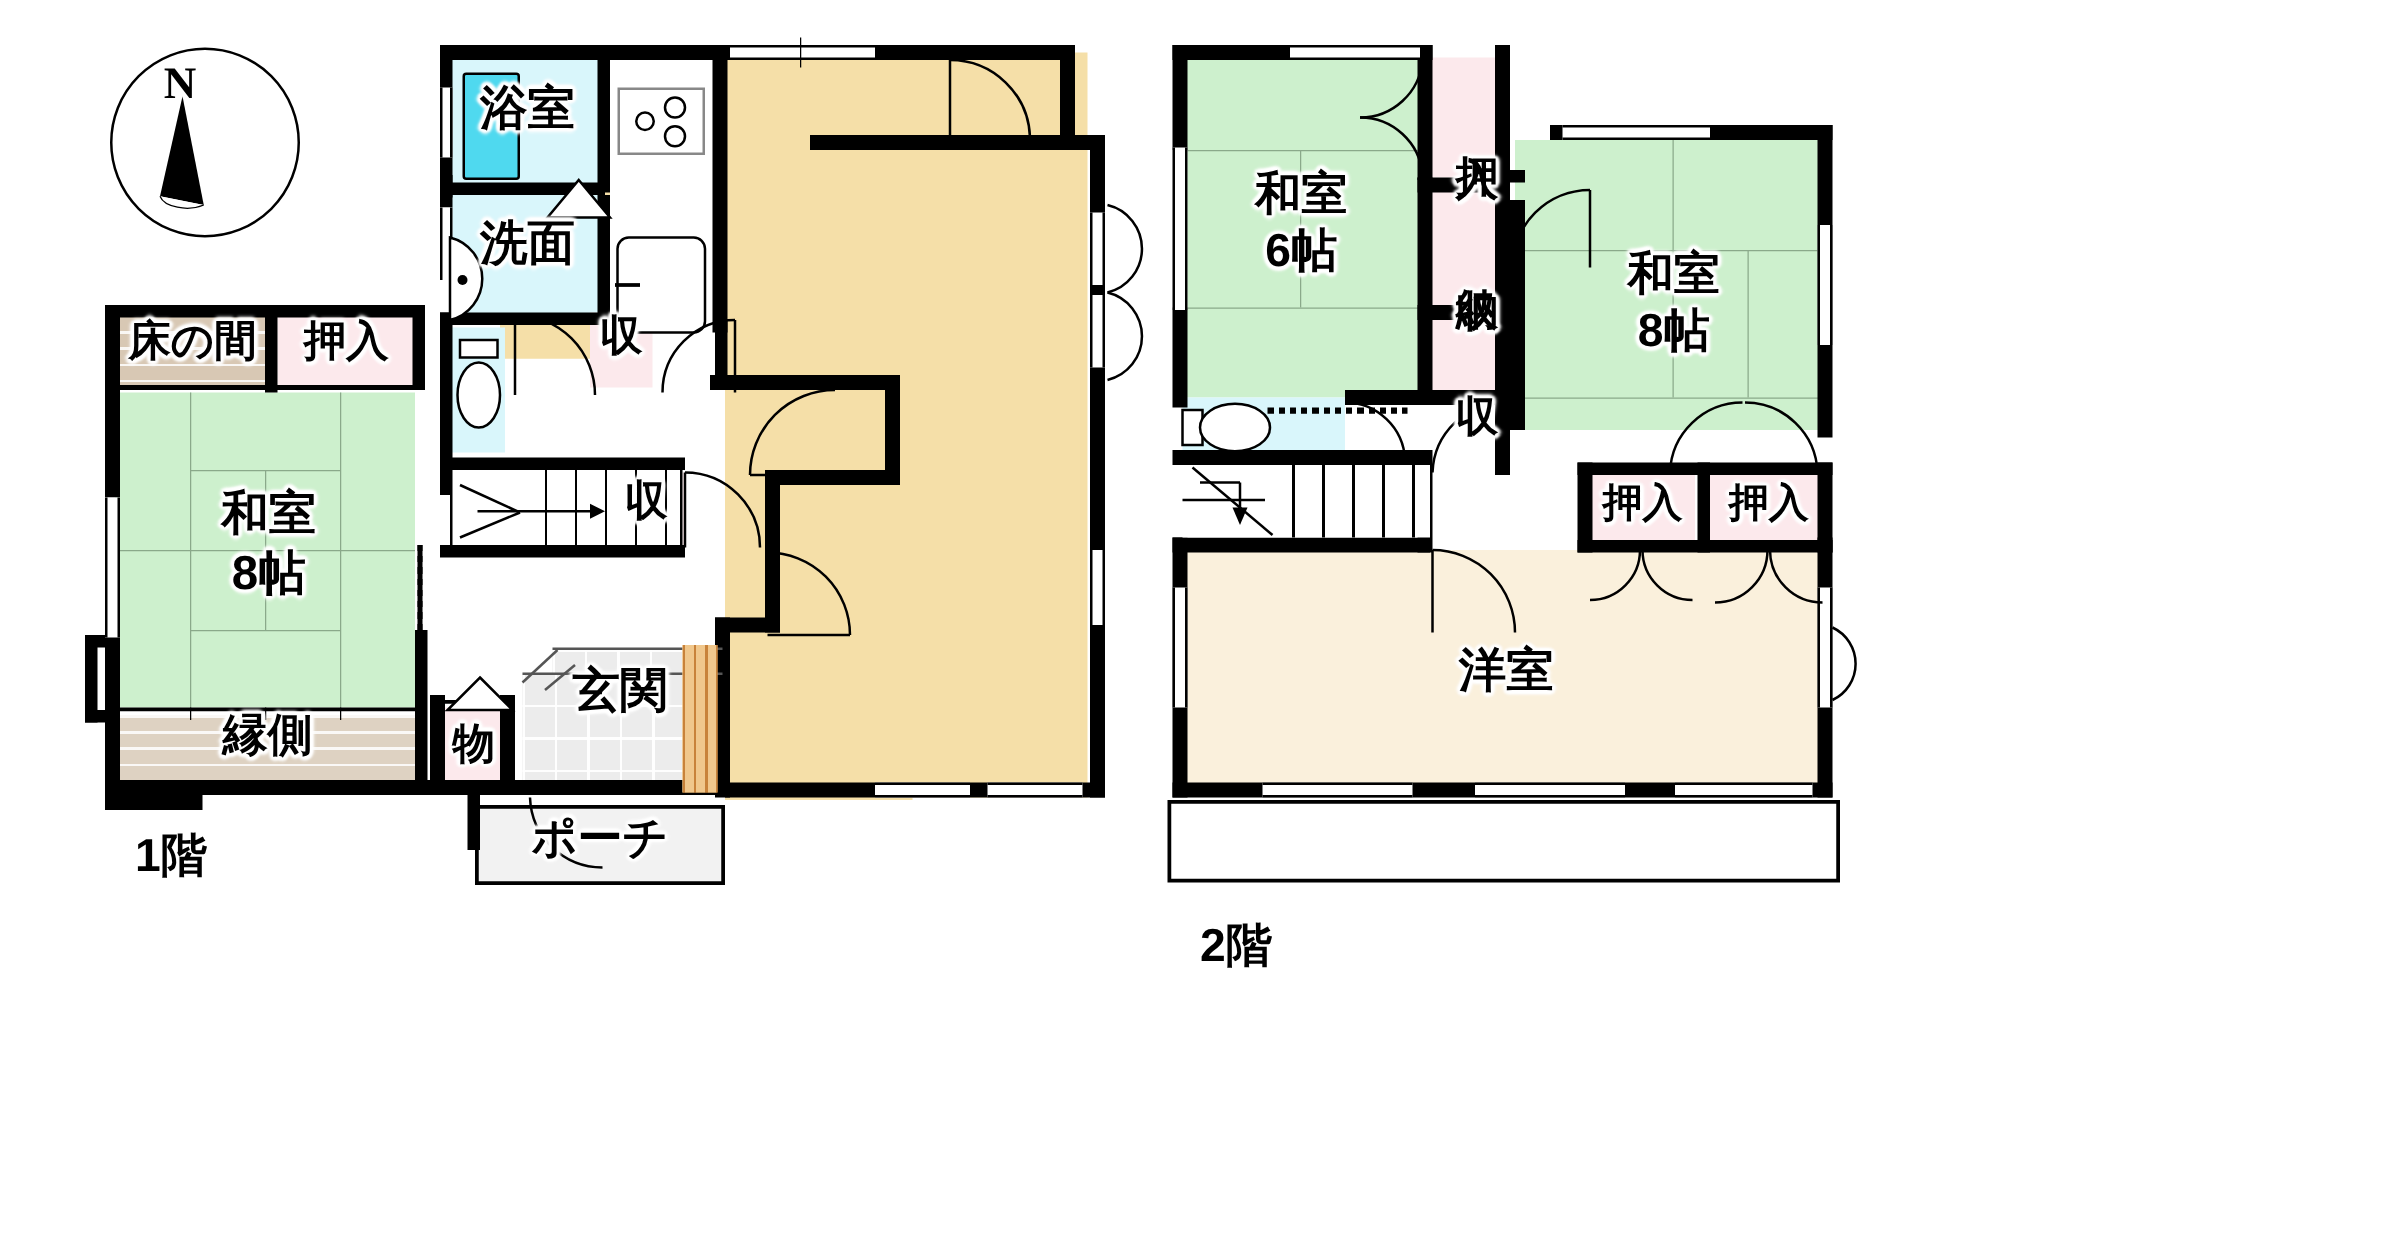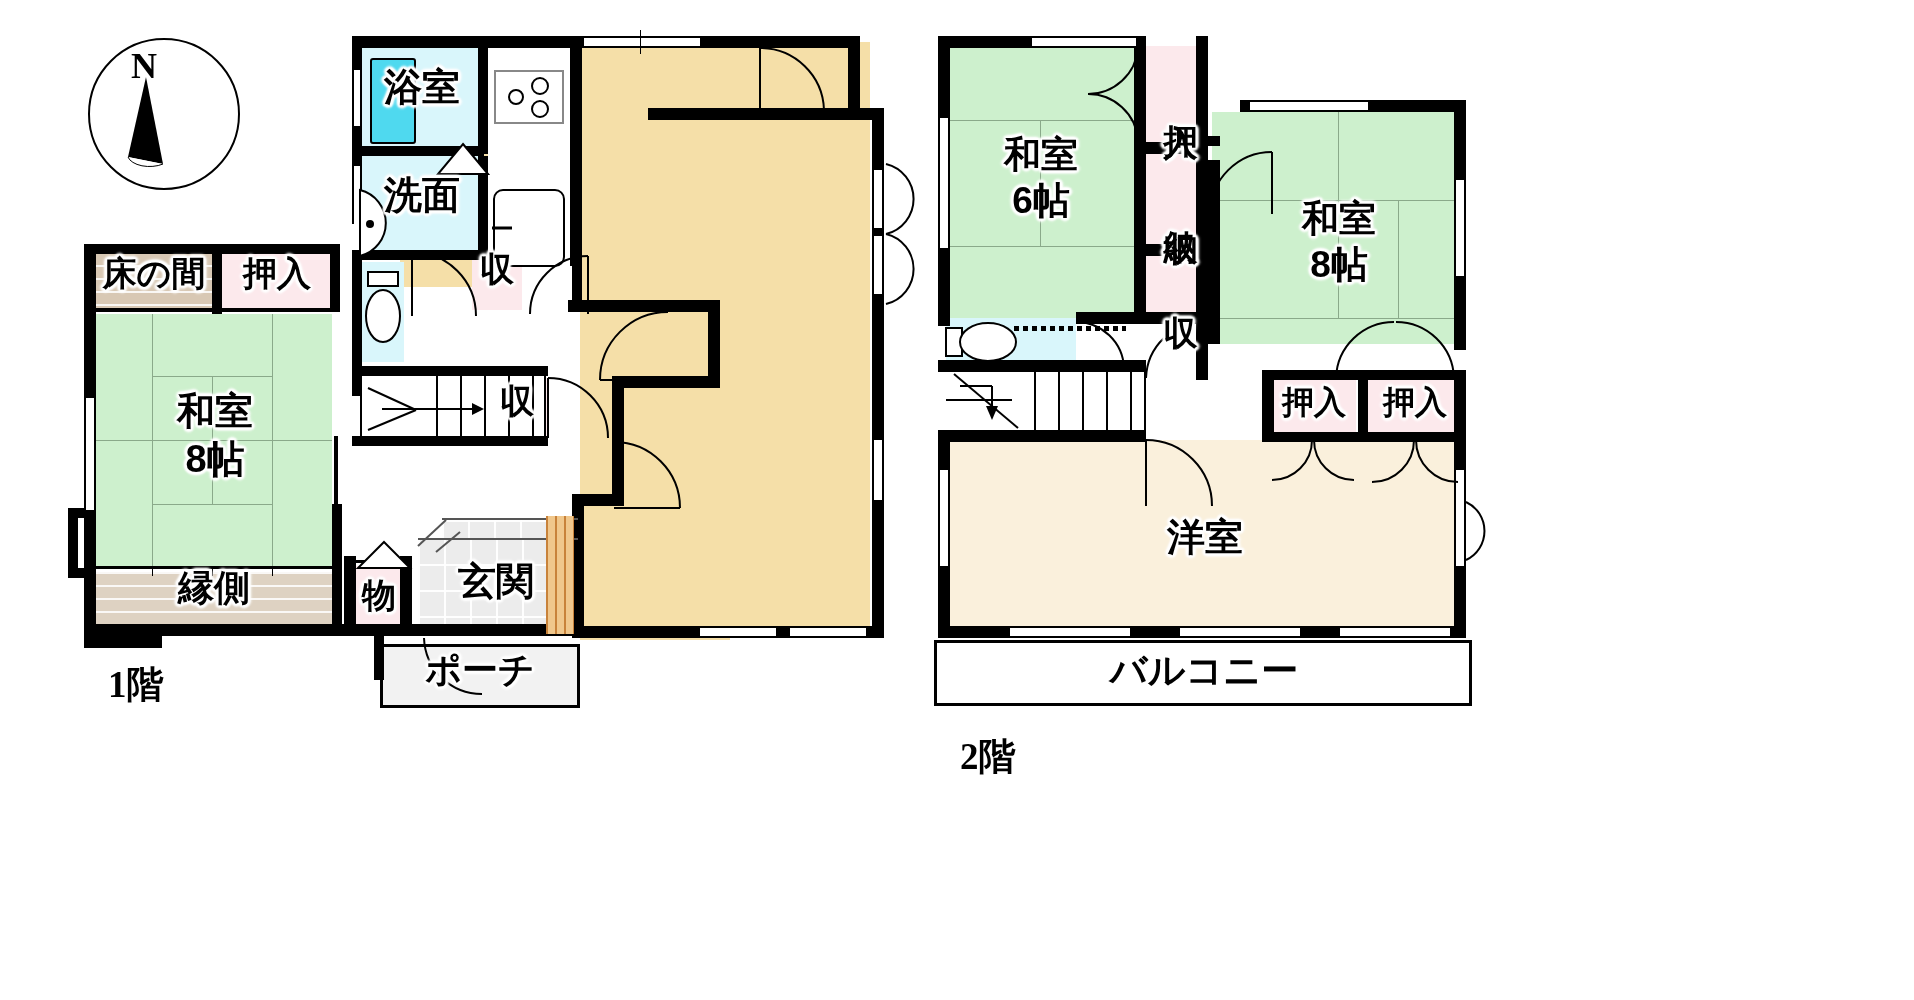--- a/index.html
+++ b/index.html
@@ -76,21 +76,20 @@
     writing-mode: vertical-rl;
     text-orientation: upright;
     letter-spacing: 0px;
   }
   .floor-label {
     position: absolute;
     color: #000000;
     font-weight: bold;
     font-size: 37px;
     white-space: pre;
-    font-family: Liberation Serif, serif;
   }
 
   
   .compass-ring {
     position: absolute;
     border: 2px solid #000;
     border-radius: 50%;
     background: #ffffff;
   }
 
@@ -340,21 +339,21 @@
     </svg>
 
     <div class="lbl" style="left:360px; top:68px; width:124px; font-size:38px;">浴室</div>
     <div class="lbl" style="left:360px; top:176px; width:124px; font-size:38px;">洗面</div>
     <div class="lbl" style="left:88px; top:256px; width:132px; font-size:34px;">床の間</div>
     <div class="lbl" style="left:220px; top:256px; width:114px; font-size:34px;">押入</div>
     <div class="lbl" style="left:140px; top:392px; width:150px; font-size:38px;">和室</div>
     <div class="lbl" style="left:140px; top:440px; width:150px; font-size:38px;">8帖</div>
     <div class="lbl" style="left:132px; top:570px; width:164px; font-size:36px;">縁側</div>
     <div class="lbl" style="left:352px; top:578px; width:54px; font-size:34px;">物</div>
-    <div class="lbl" style="left:426px; top:562px; width:140px; font-size:38px;">玄関</div>
+    <div class="lbl" style="left:426px; top:534px; width:140px; font-size:38px;">玄関</div>
     <div class="lbl" style="left:392px; top:652px; width:176px; font-size:36px;">ポーチ</div>
     <div class="lbl" style="left:470px; top:252px; width:54px; font-size:34px;">収</div>
     <div class="lbl" style="left:486px; top:384px; width:62px; font-size:34px;">収</div>
 
     <div class="floor-label" style="left:108px; top:660px;">1階</div>
   </div>
 
   <div class="abs" style="left:0; top:0; width:1914px; height:1000px;">
 
     <div class="room" style="left:946px; top:42px; width:190px; height:276px; background:#cdf0cd;"></div>
@@ -419,21 +418,20 @@
     <div class="win-v" style="left:1454px; top:470px; width:12px; height:96px;"></div>
     <div class="win" style="left:1032px; top:36px; width:104px; height:12px;"></div>
     <div class="win" style="left:1250px; top:100px; width:118px; height:12px;"></div>
     <div class="win" style="left:1010px; top:626px; width:120px; height:12px;"></div>
     <div class="win" style="left:1180px; top:626px; width:120px; height:12px;"></div>
     <div class="win" style="left:1340px; top:626px; width:110px; height:12px;"></div>
 
     <div class="abs dotted-sill" style="left:1014px; top:326px; width:112px; height:5px;"></div>
 
     <div class="abs" style="left:934px; top:640px; width:538px; height:66px; background:#ffffff; border:3px solid #000;"></div>
-    <div class="lbl" style="left:1034px; top:652px; width:340px; font-size:37px;">バルコニー</div>
 
     <svg class="abs" style="left:944px; top:316px;" width="82" height="50">
       <rect x="2" y="12" width="16" height="28" fill="#ffffff" stroke="#000" stroke-width="2"></rect>
       <ellipse cx="44" cy="26" rx="28" ry="19" fill="#ffffff" stroke="#000" stroke-width="2"></ellipse>
     </svg>
 
     <div class="abs" style="left:946px; top:372px; width:198px; height:58px; background:#ffffff;">
       <div class="abs stair-treads" style="left:66px; top:0; width:132px; height:58px;"></div>
       <svg class="abs" style="left:0; top:0;" width="198" height="58">
         <line x1="0" y1="28" x2="66" y2="28" stroke="#000" stroke-width="2"></line>

